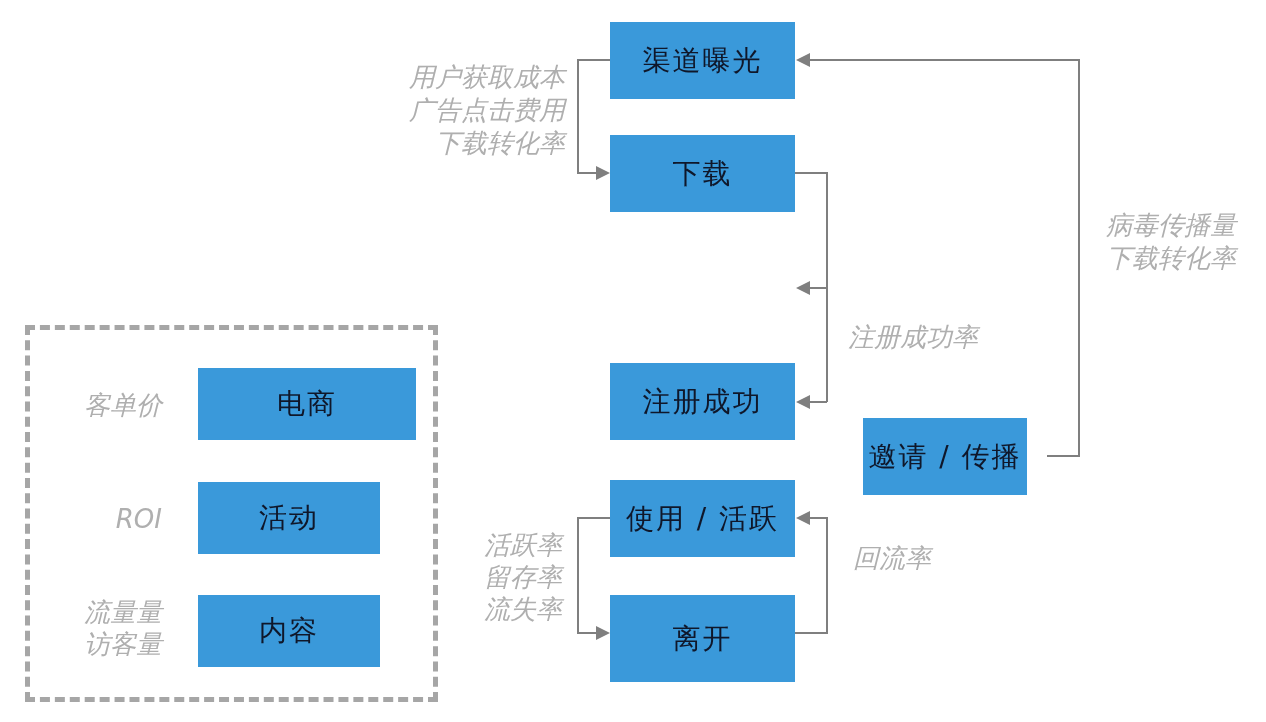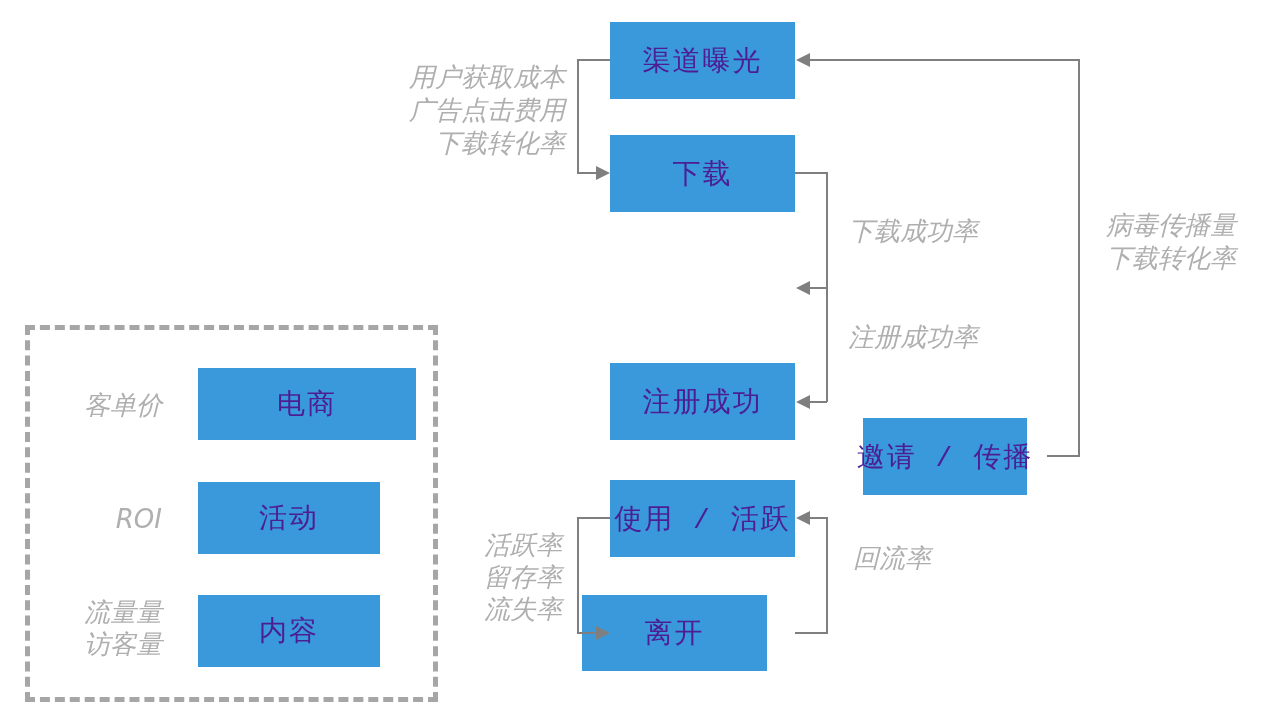--- a/index.html
+++ b/index.html
@@ -7,23 +7,23 @@
     --line:#7F7F7F;
     --label:#AFAFAF;
     --dash:#A6A6A6;
   }
   html,body{margin:0;padding:0;background:#ffffff;}
   #canvas{
     position:relative;width:1266px;height:722px;background:#ffffff;overflow:hidden;
     font-family:"DejaVu Sans","Liberation Sans",sans-serif;
   }
   .node{
-    position:absolute;background:var(--blue);color:#4c1d95;
+    position:absolute;background:var(--blue);color:#0f172a;
     display:flex;align-items:center;justify-content:center;
-    font-size:28px;letter-spacing:2px;white-space:nowrap;font-family:Liberation Mono, monospace;
+    font-size:28px;letter-spacing:2px;white-space:nowrap;
   }
   .glabel{
     position:absolute;color:var(--label);font-size:26px;line-height:33px;white-space:nowrap;font-style:italic;
   }
   .glabel.right-align{text-align:right;}
   .hline,.vline{position:absolute;background:var(--line);}
   .hline{height:2px;}
   .vline{width:2px;}
   .arr{position:absolute;width:0;height:0;border-top:7px solid transparent;border-bottom:7px solid transparent;}
   .arr.to-right{border-left:14px solid var(--line);}
@@ -42,29 +42,28 @@
 
   <div class="node" style="left:610px;top:135px;width:185px;height:77px">下载</div>
 
 
   <div class="node" style="left:610px;top:363px;width:185px;height:77px">注册成功</div>
 
   <div class="node" style="left:863px;top:418px;width:164px;height:77px">邀请 / 传播</div>
 
   <div class="node" style="left:610px;top:480px;width:185px;height:77px">使用 / 活跃</div>
 
-  <div class="node" style="left:582px;top:595px;width:185px;height:76px">离开</div>
+  <div class="node" style="left:610px;top:595px;width:185px;height:87px">离开</div>
 
   <div class="glabel right-align" style="left:375px;top:61px;width:190px">
     <div>用户获取成本</div>
     <div>广告点击费用</div>
     <div>下载转化率</div>
   </div>
 
-  <div class="glabel" style="left:848px;top:215px">下载成功率</div>
 
   <div class="glabel" style="left:848px;top:321px">注册成功率</div>
 
   <div class="glabel" style="left:1106px;top:209px">
     <div>病毒传播量</div>
     <div>下载转化率</div>
   </div>
 
   <div class="glabel right-align" style="left:432px;top:529px;width:130px;line-height:32px">
     <div>活跃率</div>

